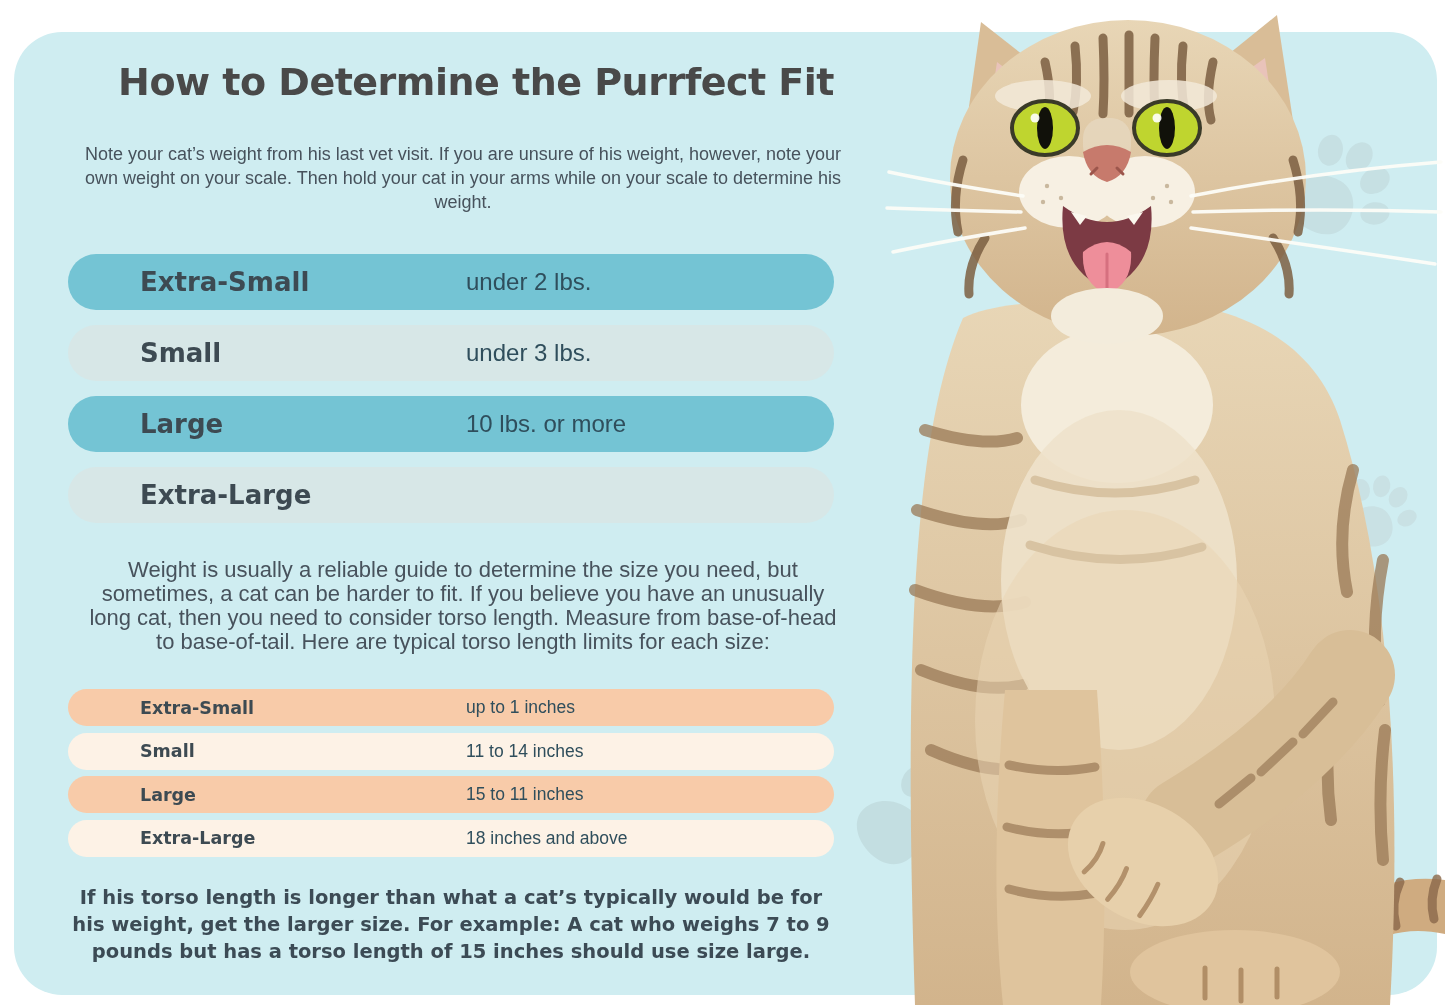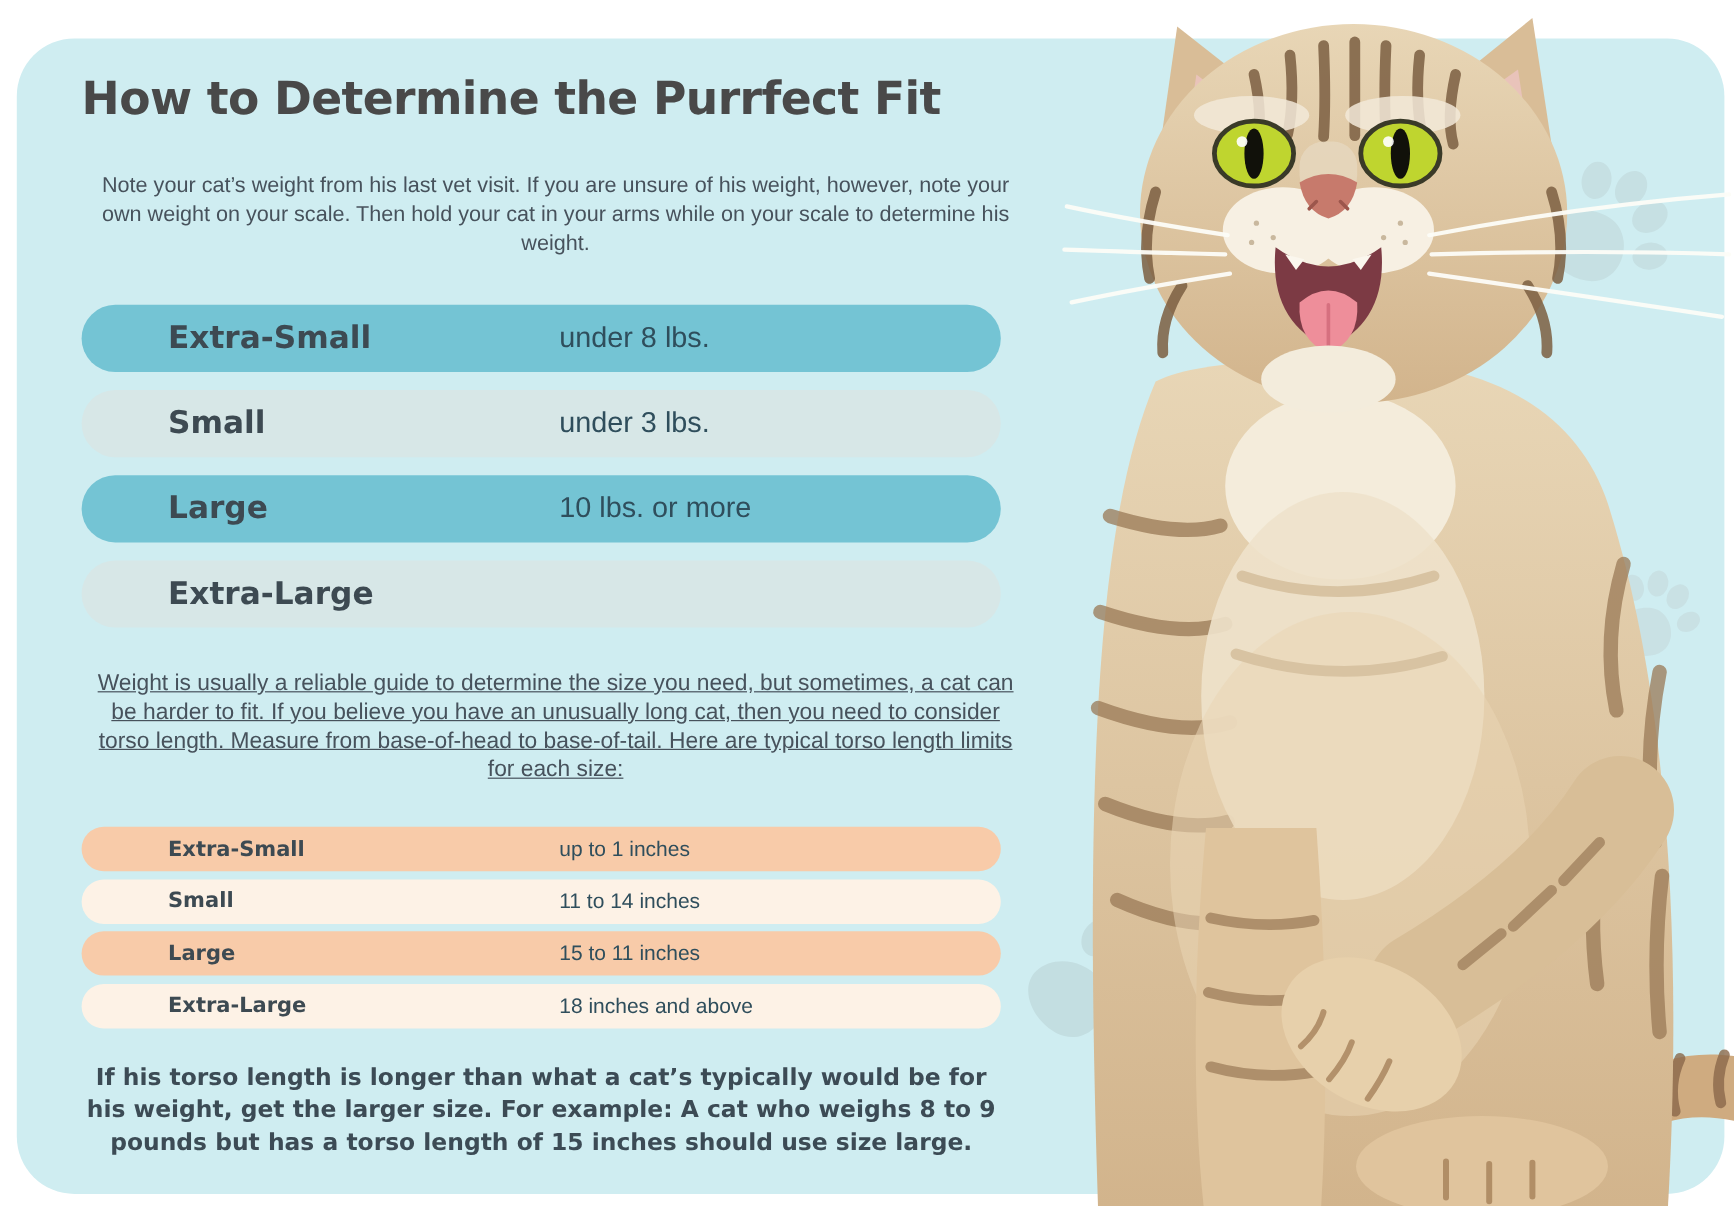--- a/index.html
+++ b/index.html
@@ -11,28 +11,28 @@
   .card{
     position:absolute; left:14px; top:32px; width:1423px; height:963px;
     background:#cfedf1; border-radius:48px;
   }
   .paw{ position:absolute; }
   .content{ position:absolute; left:68px; top:0; width:766px; }
   .title{
     position:absolute; left:0; top:60px; width:766px;
     font-family:"DejaVu Sans", sans-serif;
     font-size:38px; font-weight:800; letter-spacing:-0.5px;
-    color:#494949; text-align:left;
+    color:#494949; text-align:right;
   }
   .para{
     position:absolute; left:12px; width:766px; text-align:center;
     font-size:18px; line-height:24px; color:#47525c;
   }
   .p1{ top:142px; }
-  .p2{ top:558px; font-size:19px;text-decoration:underline; }
+  .p2{ top:558px; font-size:22px; }
   .p3{
     position:absolute; left:0; top:884px; width:766px; text-align:center;
     font-family:"DejaVu Sans", sans-serif;
     font-size:19.5px; line-height:27px; font-weight:bold; color:#3c4b55;
   }
   .table{ position:absolute; left:0; width:766px; }
   .t1{ top:254px; }
   .t2{ top:689px; }
   .row{ display:flex; align-items:center; }
   .t1 .row{ height:56px; border-radius:28px; margin-bottom:15px; }
@@ -83,21 +83,21 @@
 
   <div class="content">
 
     <div class="title">How to Determine the Purrfect Fit</div>
 
     <div class="para p1">Note your cat’s weight from his last vet visit. If you are unsure of his weight, however, note your own weight on your scale. Then hold your cat in your arms while on your scale to determine his weight.</div>
 
     <div class="table t1">
       <div class="row teal">
         <div class="size">Extra-Small</div>
-        <div class="limit">under 8 lbs.</div>
+        <div class="limit">under 2 lbs.</div>
       </div>
       <div class="row lightteal">
         <div class="size">Small</div>
         <div class="limit">under 3 lbs.</div>
       </div>
       <div class="row teal">
         <div class="size">Large</div>
         <div class="limit">10 lbs. or more</div>
       </div>
       <div class="row lightteal">
@@ -119,21 +119,21 @@
       <div class="row peach">
         <div class="size">Large</div>
         <div class="limit">15 to 11 inches</div>
       </div>
       <div class="row cream">
         <div class="size">Extra-Large</div>
         <div class="limit">18 inches and above</div>
       </div>
     </div>
 
-    <div class="p3">If his torso length is longer than what a cat’s typically would be for his weight, get the larger size. For example: A cat who weighs 8 to 9 pounds but has a torso length of 15 inches should use size large.</div>
+    <div class="p3">If his torso length is longer than what a cat’s typically would be for his weight, get the larger size. For example: A cat who weighs 7 to 9 pounds but has a torso length of 15 inches should use size large.</div>
   </div>
 
   <svg class="cat" viewBox="0 0 560 1005">
     <defs>
       <linearGradient id="fur" x1="0" y1="0" x2="0" y2="1">
         <stop offset="0" stop-color="#e8d6b6"></stop>
         <stop offset="1" stop-color="#d2b48c"></stop>
       </linearGradient>
     </defs>
 

